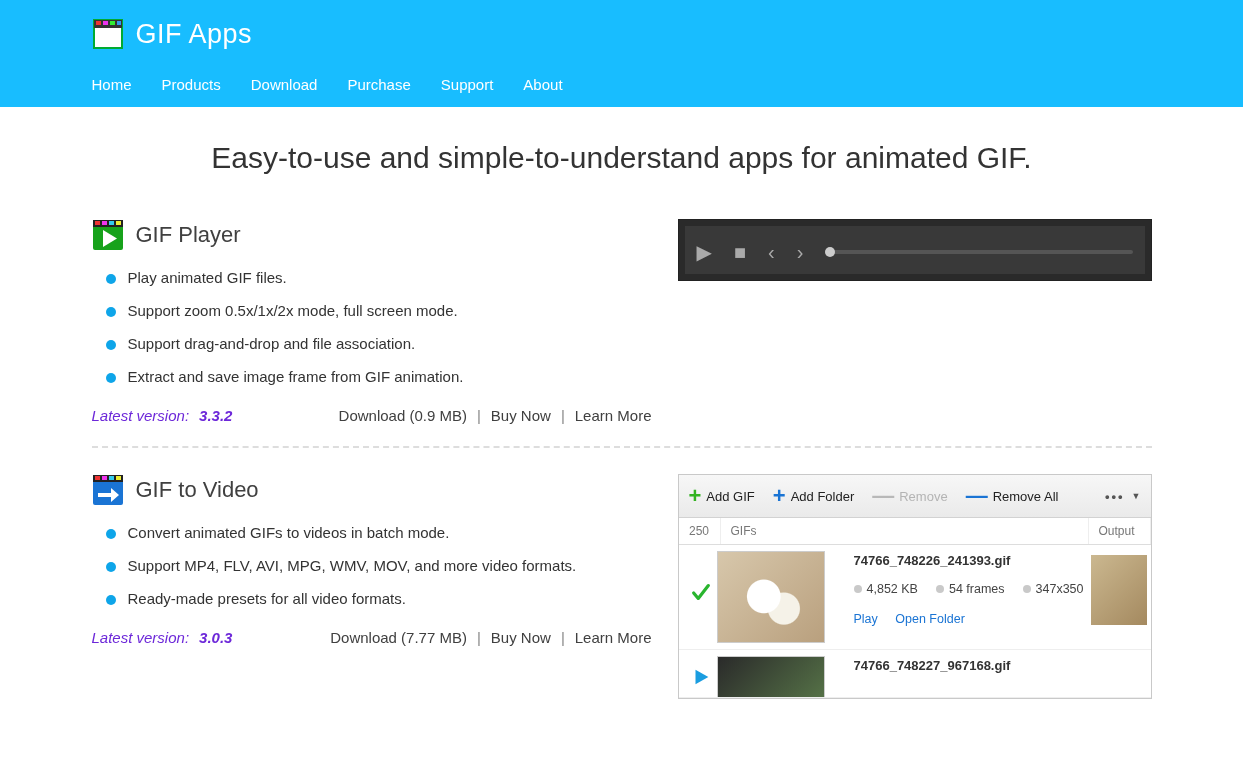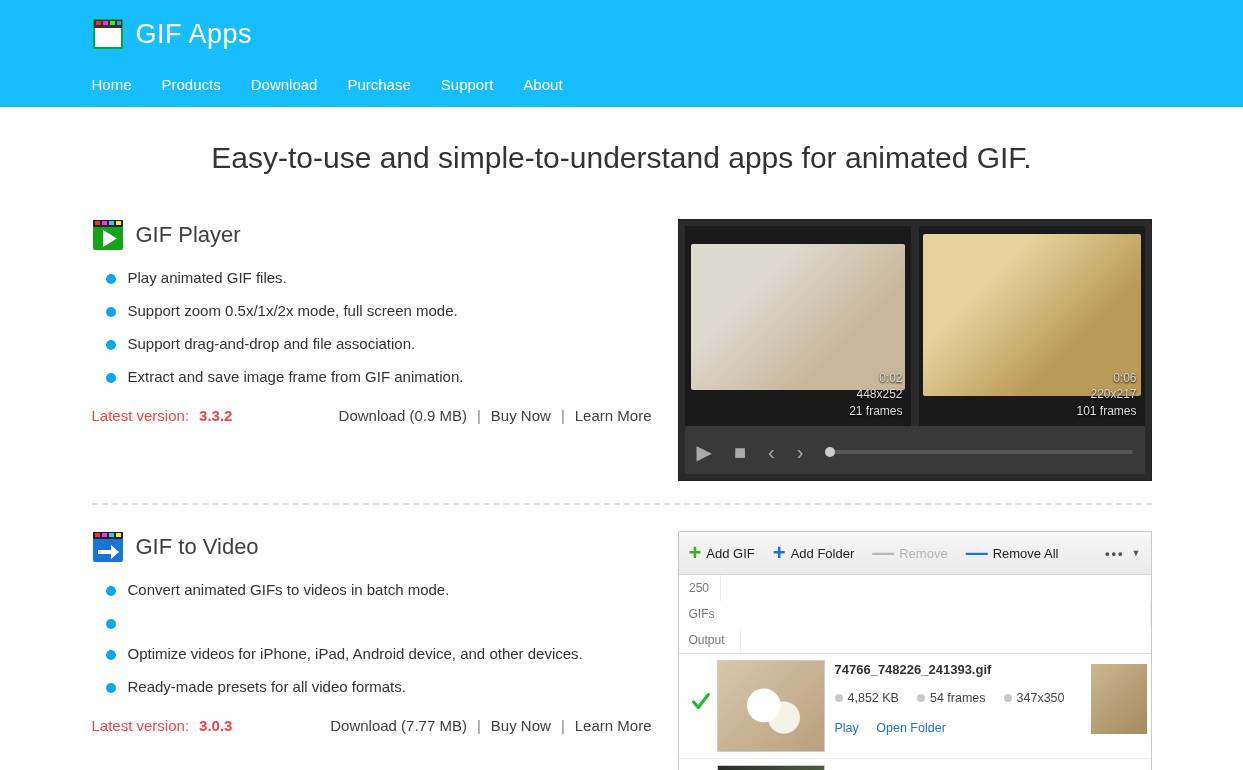--- a/index.html
+++ b/index.html
@@ -15,21 +15,21 @@
   .row { display: flex; gap: 26px; padding: 18px 0 14px 0; }
   .col-left { flex: 0 0 560px; }
   .col-right { flex: 1; }
   .divider { border: none; border-top: 2px dashed #ddd; margin: 8px 0; }
   .app-head { display: flex; align-items: center; gap: 12px; margin-bottom: 18px; }
   .app-title { color: #2b3fd6; font-size: 22px; font-weight: 400; }
   ul.features { list-style: none; padding-left: 14px; }
   ul.features li { display: flex; align-items: flex-start; gap: 12px; margin: 16px 0; font-size: 15px; color: #333; }
   .bullet { width: 10px; height: 10px; background: #0ea5e9; border-radius: 50%; flex-shrink: 0; margin-top: 5px; }
   .meta-row { display: flex; align-items: center; gap: 10px; margin-top: 22px; font-size: 15px; }
-  .latest { color: #ef4444; }
+  .latest { font-style: italic; color: #6d28d9; }
   .ver { font-weight: bold; text-align: right; }
   .meta-row .spacer { flex: 1; }
   .link { color: #404040; text-decoration: none; cursor: pointer; }
   .sep { color: #888; }
 
   
   .player { background: #2a2a2a; border: 1px solid #222; padding: 6px; }
   .player-thumbs { display: flex; gap: 8px; }
   .thumb { flex: 1; height: 200px; position: relative; background: #1a1a1a; overflow:hidden; }
   .thumb-img { position:absolute; inset: 18px 6px 36px 6px; border-radius:2px; }
@@ -46,31 +46,31 @@
   .toolbar { display:flex; align-items:center; gap:18px; padding:8px 10px; background:linear-gradient(#f7f7f7,#eaeaea); border-bottom:1px solid #d2d2d2; }
   .tbtn { display:flex; align-items:center; gap:5px; color:#222; cursor:pointer; }
   .tbtn span.plus { font-size:22px; font-weight:bold; line-height:0.8; }
   .plus-green { color:#33b321; }
   .plus-blue { color:#1a74d4; }
   .minus-gray { color:#b8b8b8; font-size:22px; font-weight:bold; }
   .minus-blue { color:#1a74d4; font-size:22px; font-weight:bold; }
   .tspace { flex:1; }
   .dots { letter-spacing:2px; font-weight:bold; color:#555; }
   .dropdown-caret { font-size:9px; color:#555; margin-left:2px; }
-  .thead { display:flex; border-bottom:1px solid #ddd; color:#777; font-size:12px;flex-direction:column; }
+  .thead { display:flex; border-bottom:1px solid #ddd; color:#777; font-size:12px; }
   .th { padding:6px 10px; border-right:1px solid #eee; }
   .th-a { width:42px; text-align:center; }
   .th-b { flex:1; }
   .th-c { width:62px; }
   .trow { display:flex; align-items:flex-start; border-bottom:1px solid #eee; padding:6px 0 6px 6px; }
   .check { width:32px; display:flex; align-items:center; justify-content:center; padding-top:30px; }
   .check svg { width:22px; height:22px; }
   .filethumb { width:108px; height:92px; background:linear-gradient(135deg,#d7c7ab,#b9a07e); border:1px solid #ccc; margin-right:10px; position:relative; overflow:hidden; }
   .dogs::after { content:''; position:absolute; left:18%; right:18%; top:22%; bottom:10%; background:radial-gradient(circle at 40% 40%, #fff 0 30%, rgba(255,255,255,0) 32%), radial-gradient(circle at 70% 60%, #f5f2e8 0 26%, rgba(0,0,0,0) 28%); border-radius:40%; }
-  .fileinfo { flex:1; padding-top:2px; }
+  .fileinfo { flex:1; padding-top:2px;margin-left:19px; }
   .fname { font-weight:bold; font-size:13px; margin-bottom:14px; }
   .fstats { display:flex; gap:18px; align-items:center; color:#444; margin-bottom:16px; font-size:12.5px; }
   .dotg { width:8px; height:8px; background:#c9c9c9; border-radius:50%; display:inline-block; margin-right:5px; }
   .flinks { font-size:12.5px; }
   .flinks a { color:#1a74d4; text-decoration:none; margin-right:14px; }
   .out-thumb { width:56px; height:70px; background:linear-gradient(135deg,#cbb890,#a4895f); margin:4px 4px 0 0; }
 
   
   .icon-box { width:32px; height:32px; position:relative; }
 </style>
@@ -149,38 +149,20 @@
         <a class="link" href="#">Download (0.9 MB)</a>
         <span class="sep">|</span>
         <a class="link" href="#">Buy Now</a>
         <span class="sep">|</span>
         <a class="link" href="#">Learn More</a>
       </div>
     </div>
 
     <div class="col-right">
       <div class="player">
-        <div class="player-thumbs">
-          <div class="thumb">
-            <div class="thumb-img t1-bg"></div>
-            <div class="thumb-info">
-              <div>0:02</div>
-              <div>448x252</div>
-              <div>21 frames</div>
-            </div>
-          </div>
-          <div class="thumb">
-            <div class="thumb-img t2-bg" style="inset:8px 4px 30px 4px"></div>
-            <div class="thumb-info">
-              <div>0:06</div>
-              <div>220x217</div>
-              <div>101 frames</div>
-            </div>
-          </div>
-        </div>
         <div class="player-ctrl">
           <span class="pbtn">▶</span>
           <span class="pbtn">■</span>
           <span class="pbtn">‹</span>
           <span class="pbtn">›</span>
           <div class="progress"></div>
         </div>
       </div>
     </div>
   </div>
@@ -203,24 +185,21 @@
         </span>
         <a class="app-title link" href="#">GIF to Video</a>
       </div>
       <ul class="features">
         <li>
             <span class="bullet"></span>
             <span>Convert animated GIFs to videos in batch mode.</span>
           </li>
         <li>
             <span class="bullet"></span>
-          </li>
-        <li>
-            <span class="bullet"></span>
-            <span>Optimize videos for iPhone, iPad, Android device, and other devices.</span>
+            <span>Support MP4, FLV, AVI, MPG, WMV, MOV, and more video formats.</span>
           </li>
         <li>
             <span class="bullet"></span>
             <span>Ready-made presets for all video formats.</span>
           </li>
       </ul>
       <div class="meta-row">
         <span class="latest">Latest version:</span>
         <span class="latest ver">3.0.3</span>
         <span class="spacer"></span>

